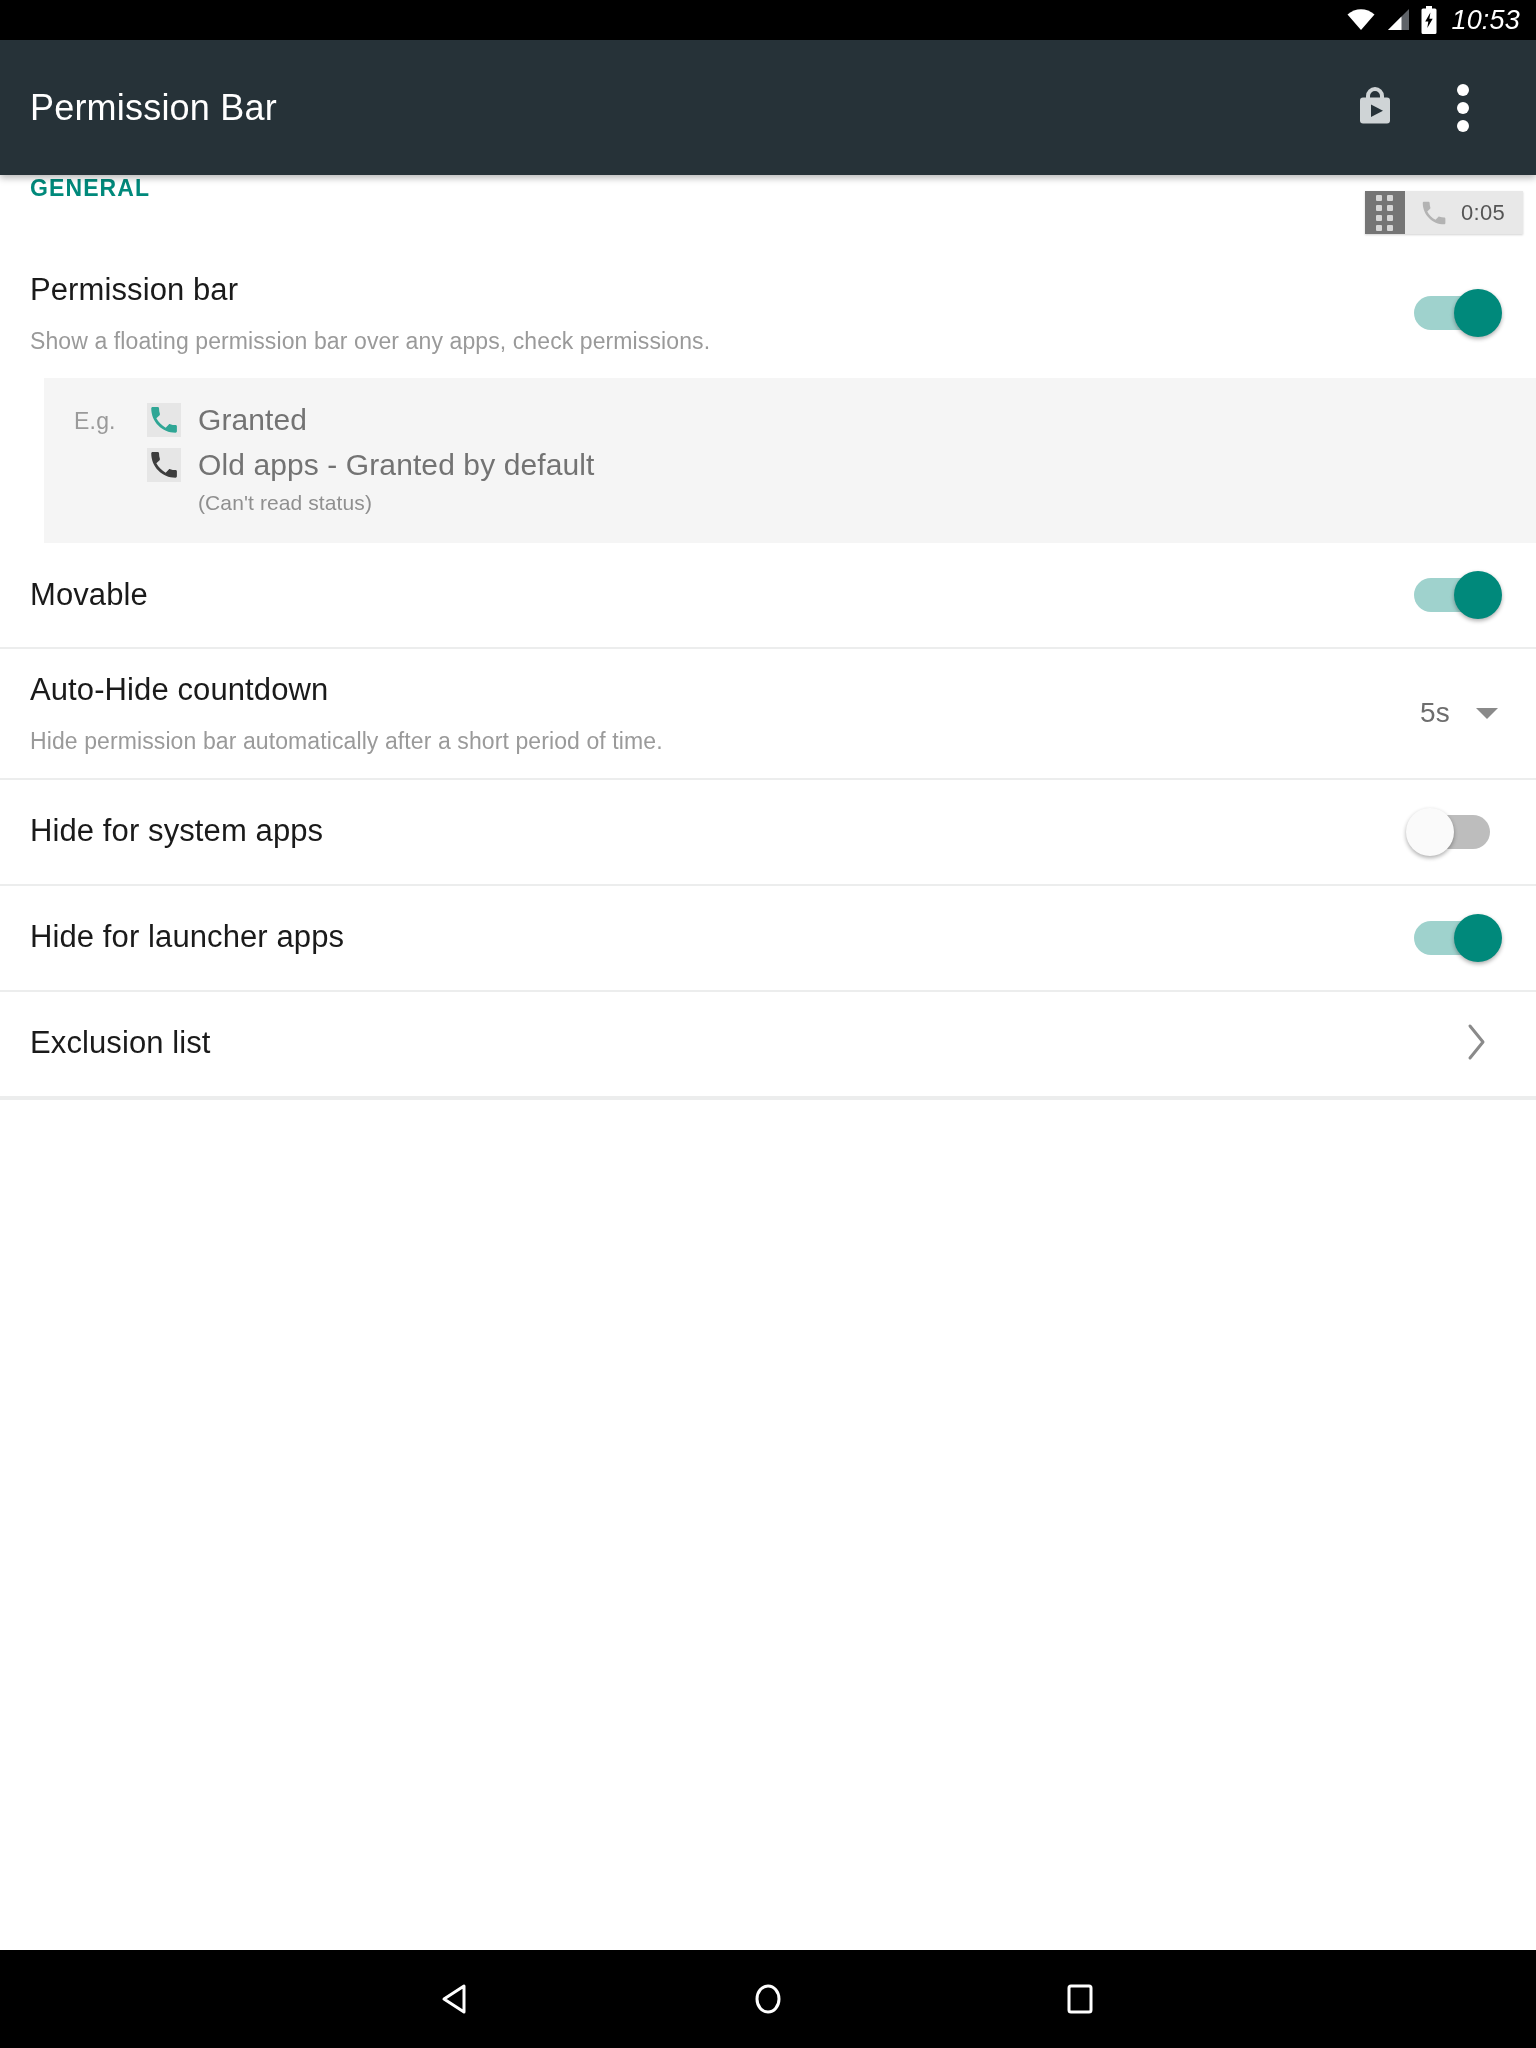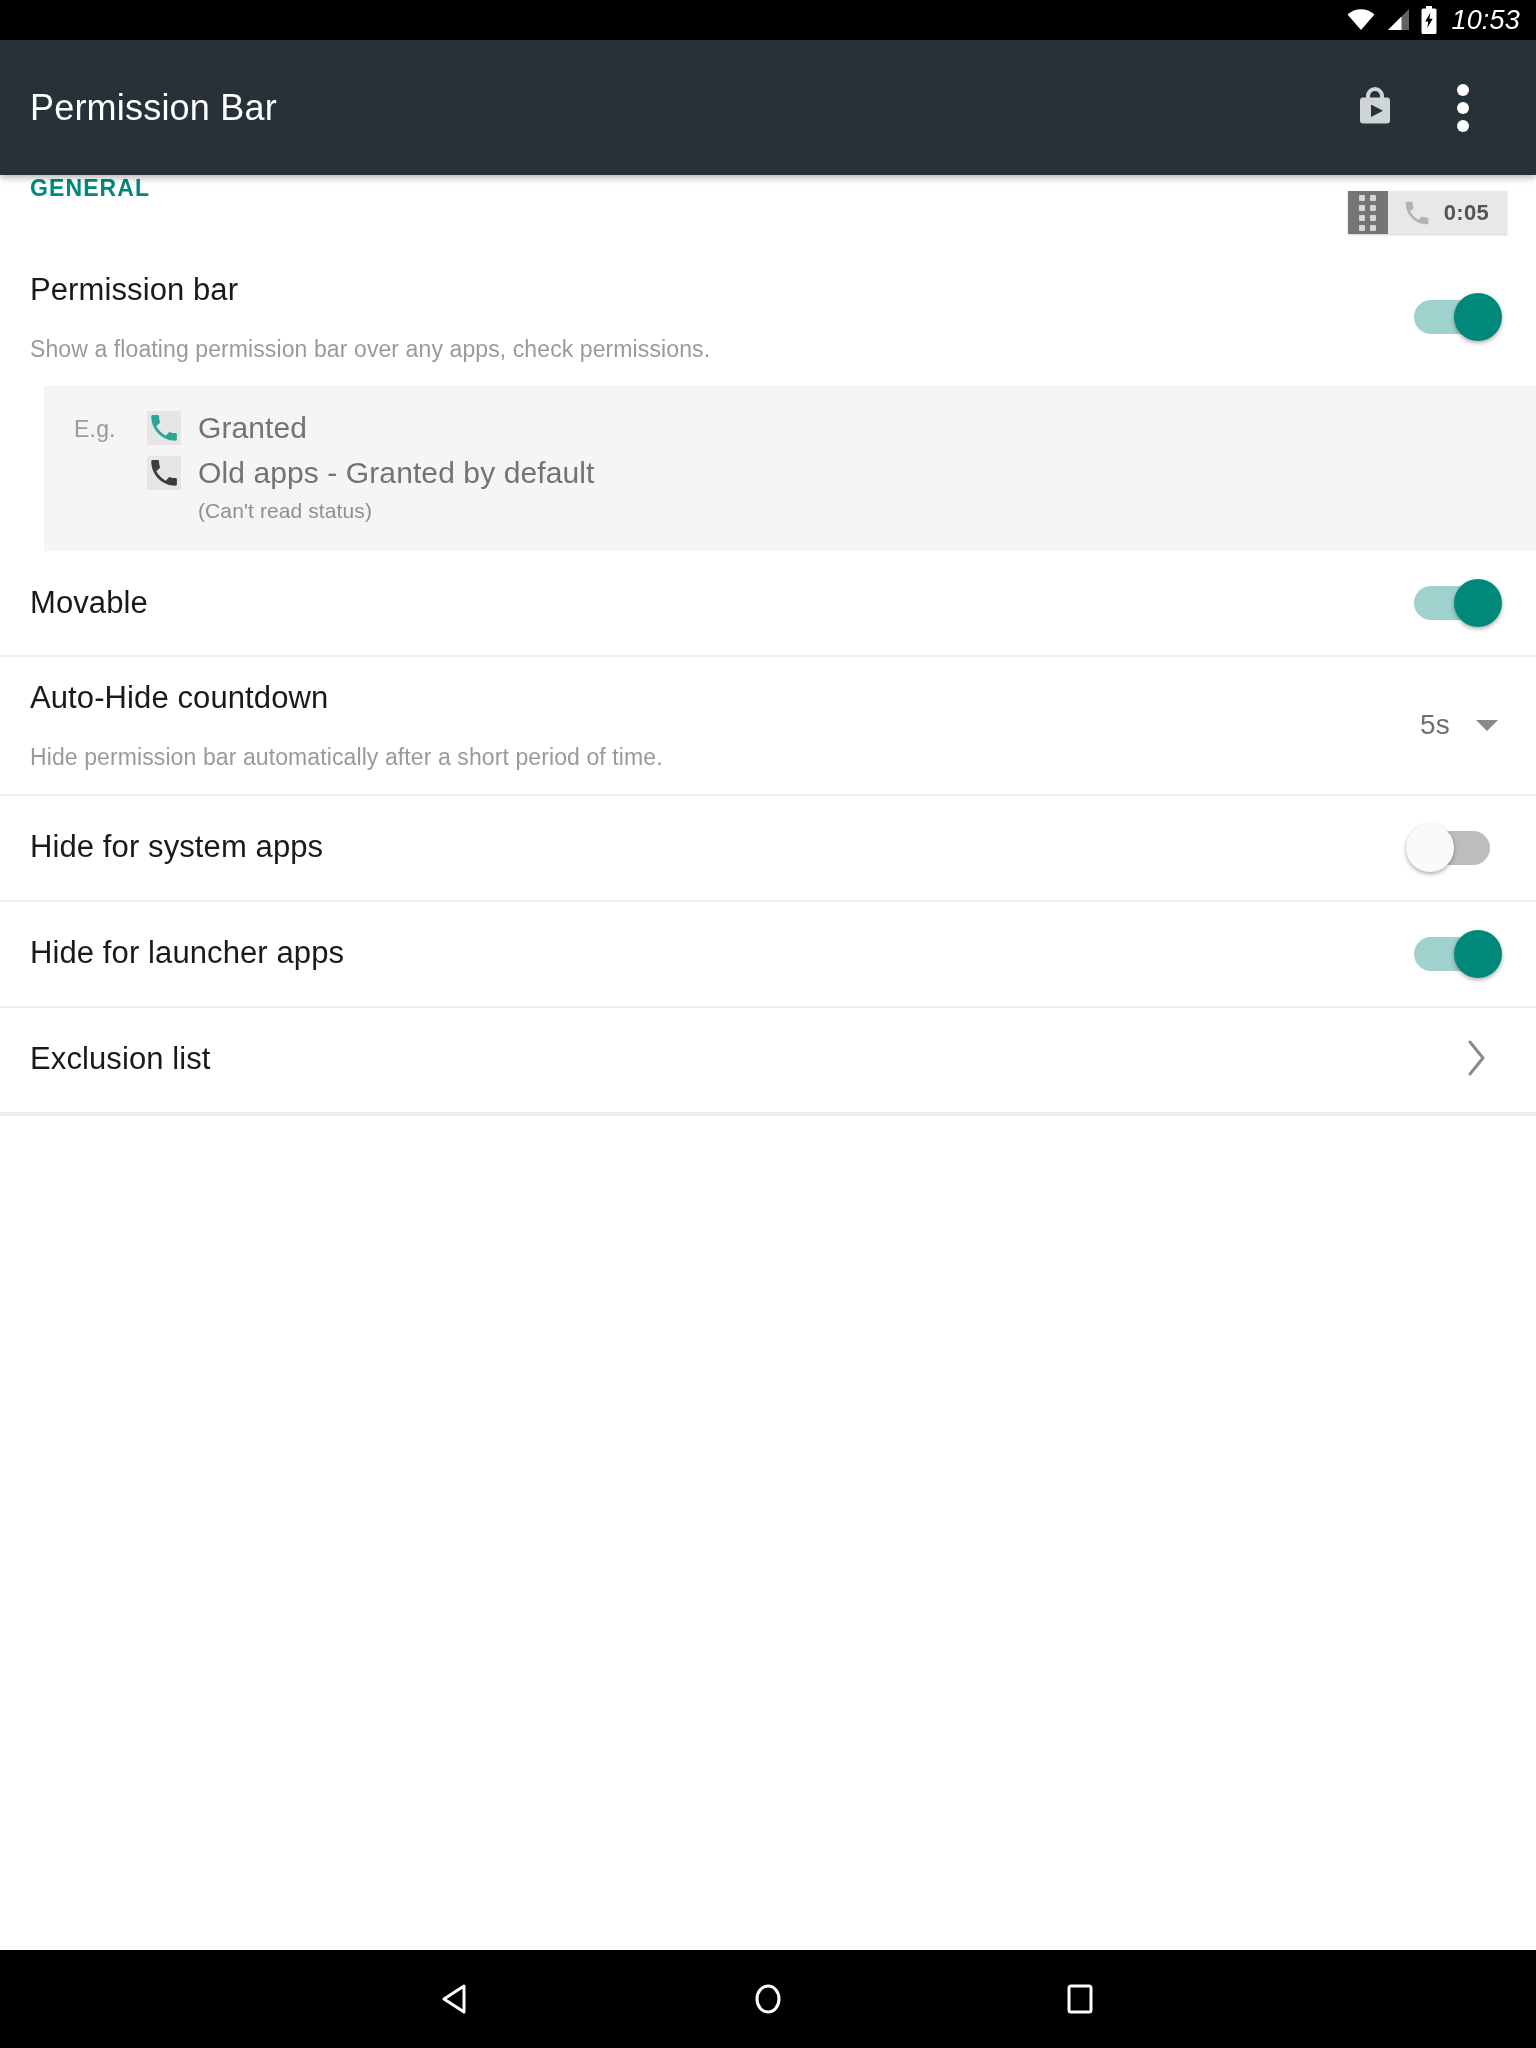--- a/index.html
+++ b/index.html
@@ -36,44 +36,43 @@
   .content { position:relative; background:#fff; }
 
   .section-header {
     height:74px; display:flex; align-items:flex-start; padding:0 30px;
     position:relative;
   }
   .section-title {
     color:#00897B; font-size:23px; font-weight:700; letter-spacing:1.1px;
   }
   .bar-preview {
-    position:absolute; right:29px; top:16px;
+    position:absolute; right:13px; top:16px;
     display:flex; align-items:stretch; height:43px;
     box-shadow:0 1px 2px rgba(0,0,0,.18);
-    font-weight:bold;
   }
   .bar-handle {
     width:40px; background:#757575; display:flex; align-items:center; justify-content:center;
   }
   .dot-grid { display:grid; grid-template-columns:repeat(2,6px); grid-auto-rows:6px; gap:4px 5px; }
   .dot-grid i { display:block; width:6px; height:6px; background:#d6d6d6; border-radius:1px; }
   .bar-body {
     background:#e8e8e8; display:flex; align-items:center; gap:12px;
     padding:0 18px 0 14px;
   }
   .bar-time { font-size:22px; color:#555; letter-spacing:.3px; }
 
   
   .row {
     display:flex; align-items:center; padding:0 30px;
     background:#fff; position:relative;
   }
   .row-text { flex:1; min-width:0; }
   .row-title { font-size:31px; color:#1a1a1a; font-weight:400; letter-spacing:.1px; line-height:1.25; }
-  .row-sub { font-size:23px; color:#9a9a9a; margin-top:25px; letter-spacing:.1px; line-height:1.25; }
+  .row-sub { font-size:23px; color:#9a9a9a; margin-top:17px; letter-spacing:.1px; line-height:1.25; }
   .row-accessory { display:flex; align-items:center; justify-content:flex-end; min-width:90px; }
   .divider { height:2px; background:#eceded; width:100%; }
 
   .row-tall { min-height:110px; padding-top:22px; padding-bottom:22px; }
   .row-short { height:104px; }
 
   
   .switch { position:relative; width:96px; height:48px; display:flex; align-items:center; cursor:pointer; margin-right:4px; }
   .sw-track { position:absolute; left:8px; width:76px; height:34px; border-radius:17px; }
   .sw-thumb { position:absolute; width:48px; height:48px; border-radius:50%; box-shadow:0 2px 4px rgba(0,0,0,.32); }

